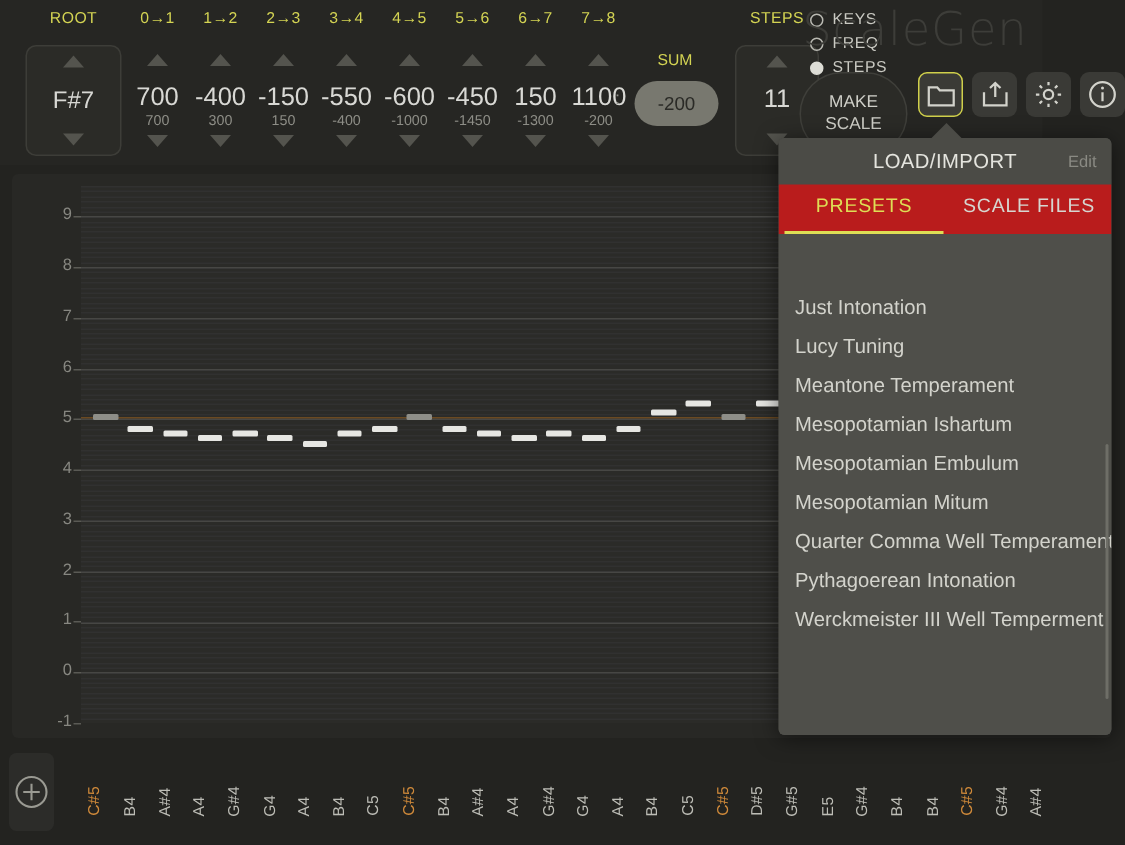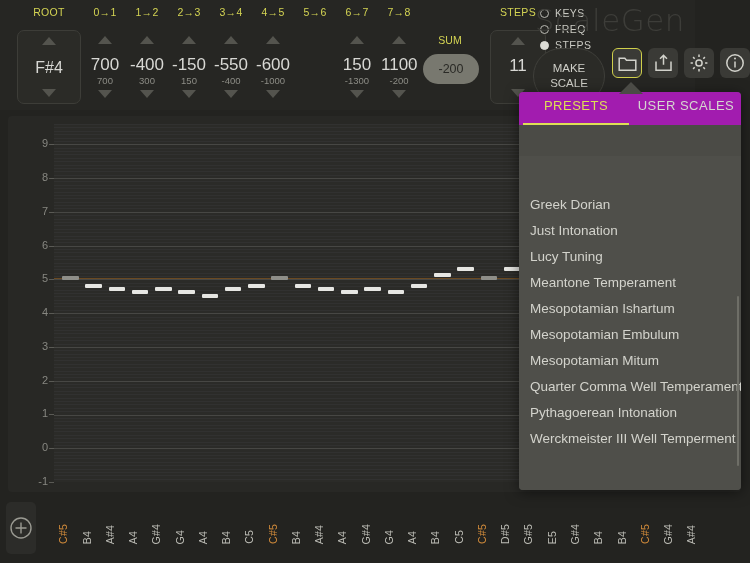--- a/index.html
+++ b/index.html
@@ -145,21 +145,21 @@
     position:absolute; left:519px; top:92px; width:222px; height:398px;
     background:#4b4b46; border-radius:4px; overflow:hidden; z-index:20;
     box-shadow:0 2px 14px rgba(0,0,0,.5);
   }
   .panel-hdr { position:relative; height:31px; background:#4b4b46; }
   .panel-title {
     position:absolute; left:0; right:0; top:8px; text-align:center;
     font-size:13.5px; color:#e4e4de; letter-spacing:.3px;
   }
   .panel-edit { position:absolute; right:10px; top:10px; font-size:11px; color:#8a8a83; }
-  .tabs { position:relative; height:33px; background:#a21caf; }
+  .tabs { position:relative; height:33px; background:#b91c1c; }
   .tab {
     position:absolute; top:6px; width:110px; text-align:center;
     font-size:13px; letter-spacing:.5px;
   }
   .tab.t1 { left:2px; color:#dede55; }
   .tab.t2 { left:112px; color:#d6d6d0; }
   .tabunderline { position:absolute; left:4px; bottom:0; width:106px; height:2.5px; background:#dede55; }
 
   .listwrap { position:absolute; left:0; top:64px; right:0; bottom:0; background:#4f4f4a; }
   .scroll-above { position:absolute; left:0; top:0; right:0; height:36px; background:#4a4a45; overflow:hidden; }
@@ -185,21 +185,21 @@
 
 <div class="app">
 
   <div class="topbar">
 
     <div class="steppers">
       <div class="col rootcol">
         <div class="hdr">ROOT</div>
         <div class="cellbox framed">
           <div class="arrow-up"></div>
-          <div class="bigval root">F#4</div>
+          <div class="bigval root">F#7</div>
           <div class="arrow-dn"></div>
         </div>
       </div>
       <div id="interval-cols">
           <div class="col" style="left: 78px; width: 42px;">
             <div class="hdr" style="width:42px">0→1</div>
             <div class="cellbox" style="width:36px">
               <div class="arrow-up"></div>
               <div class="bigval">700</div>
               <div class="subval">700</div>
@@ -237,20 +237,26 @@
             <div class="hdr" style="width:42px">4→5</div>
             <div class="cellbox" style="width:36px">
               <div class="arrow-up"></div>
               <div class="bigval">-600</div>
               <div class="subval">-1000</div>
               <div class="arrow-dn"></div>
             </div>
           </div>
           <div class="col" style="left: 288px; width: 42px;">
             <div class="hdr" style="width:42px">5→6</div>
+            <div class="cellbox" style="width:36px">
+              <div class="arrow-up"></div>
+              <div class="bigval">-450</div>
+              <div class="subval">-1450</div>
+              <div class="arrow-dn"></div>
+            </div>
           </div>
           <div class="col" style="left: 330px; width: 42px;">
             <div class="hdr" style="width:42px">6→7</div>
             <div class="cellbox" style="width:36px">
               <div class="arrow-up"></div>
               <div class="bigval">150</div>
               <div class="subval">-1300</div>
               <div class="arrow-dn"></div>
             </div>
           </div>
@@ -541,28 +547,31 @@
   <div class="plusbtn">
     <svg width="24" height="24" viewBox="0 0 24 24">
       <circle cx="12" cy="12" r="10" fill="none" stroke="#9a9a92" stroke-width="1.4"></circle>
       <path d="M12 6.5v11M6.5 12h11" stroke="#9a9a92" stroke-width="1.4"></path>
     </svg>
   </div>
 
 
   <div class="pointer"></div>
   <div class="panel">
+    <div class="panel-hdr">
+      <div class="panel-title">LOAD/IMPORT</div>
+      <div class="panel-edit">Edit</div>
+    </div>
     <div class="tabs">
       <div class="tab t1">PRESETS</div>
-      <div class="tab t2">USER SCALES</div>
+      <div class="tab t2">SCALE FILES</div>
       <div class="tabunderline"></div>
     </div>
     <div class="listwrap">
       <div class="rows" id="panel-rows">
-          <div class="row">Greek Dorian</div>
           <div class="row">Just Intonation</div>
           <div class="row">Lucy Tuning</div>
           <div class="row">Meantone Temperament</div>
           <div class="row">Mesopotamian Ishartum</div>
           <div class="row">Mesopotamian Embulum</div>
           <div class="row">Mesopotamian Mitum</div>
           <div class="row">Quarter Comma Well Temperament</div>
           <div class="row">Pythagoerean Intonation</div>
           <div class="row">Werckmeister III Well Temperment</div>
         </div>

